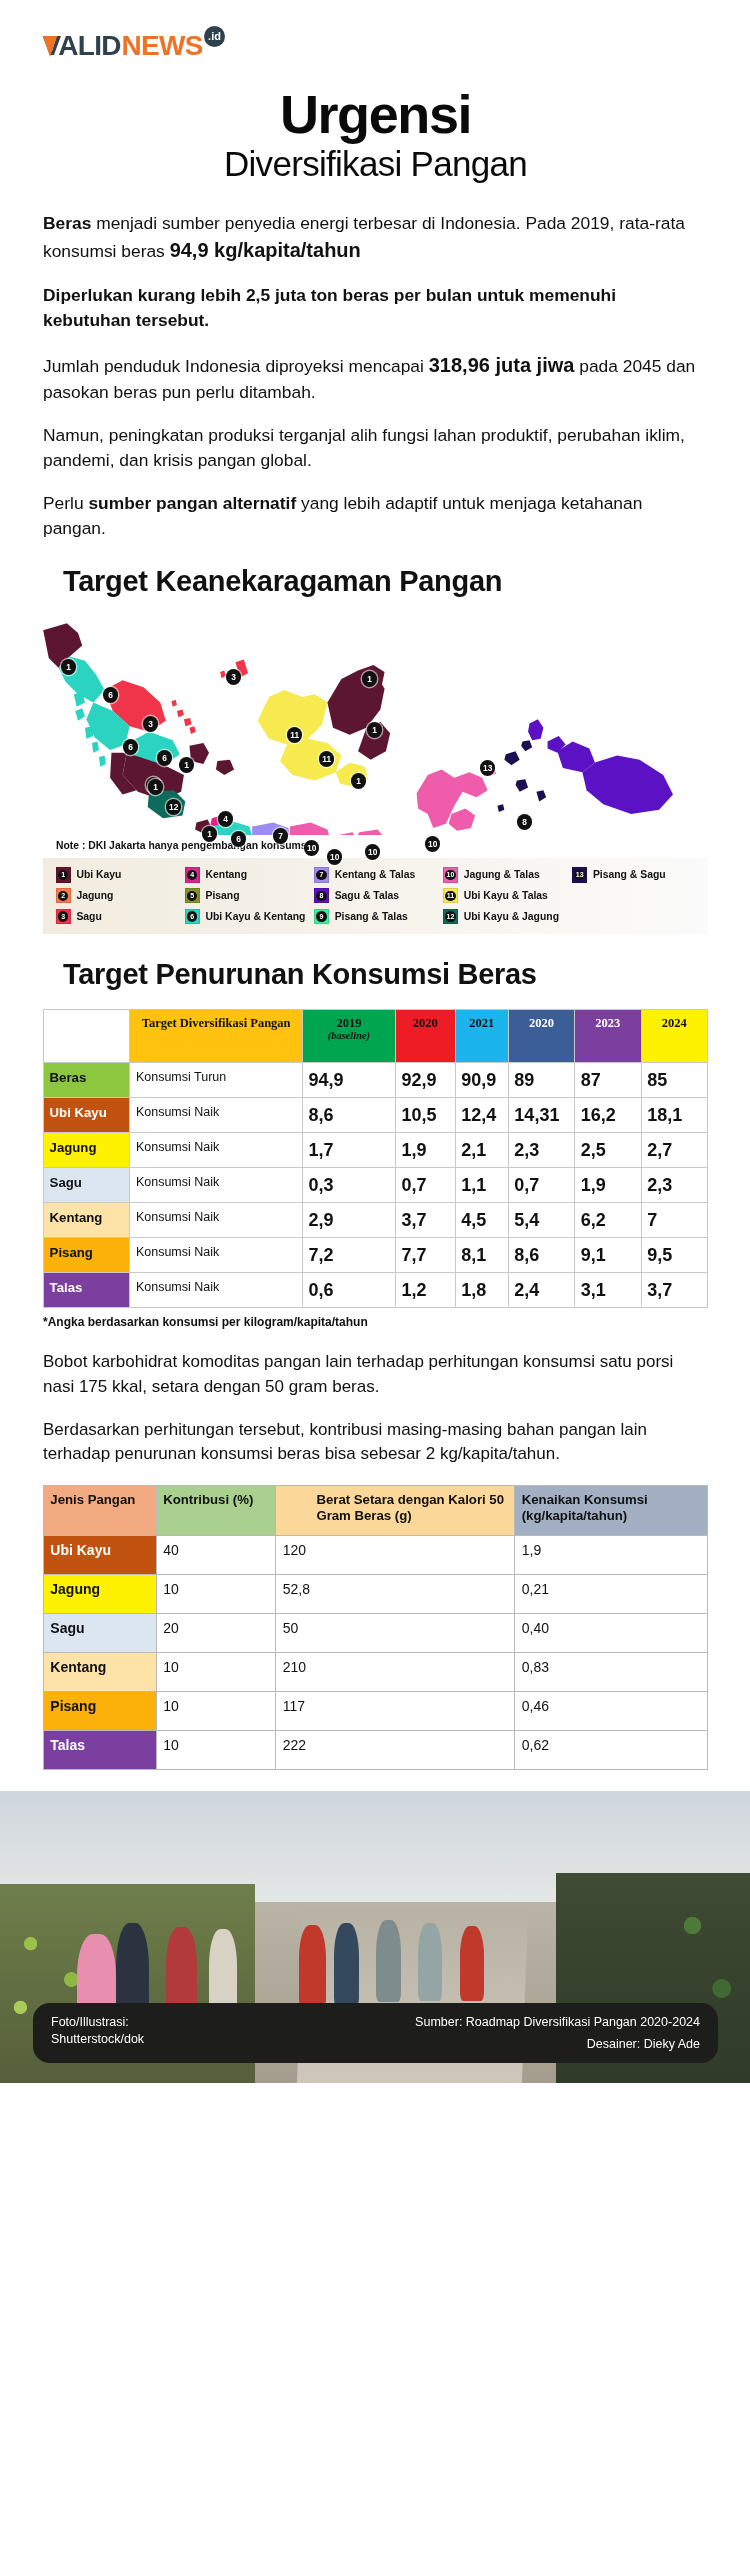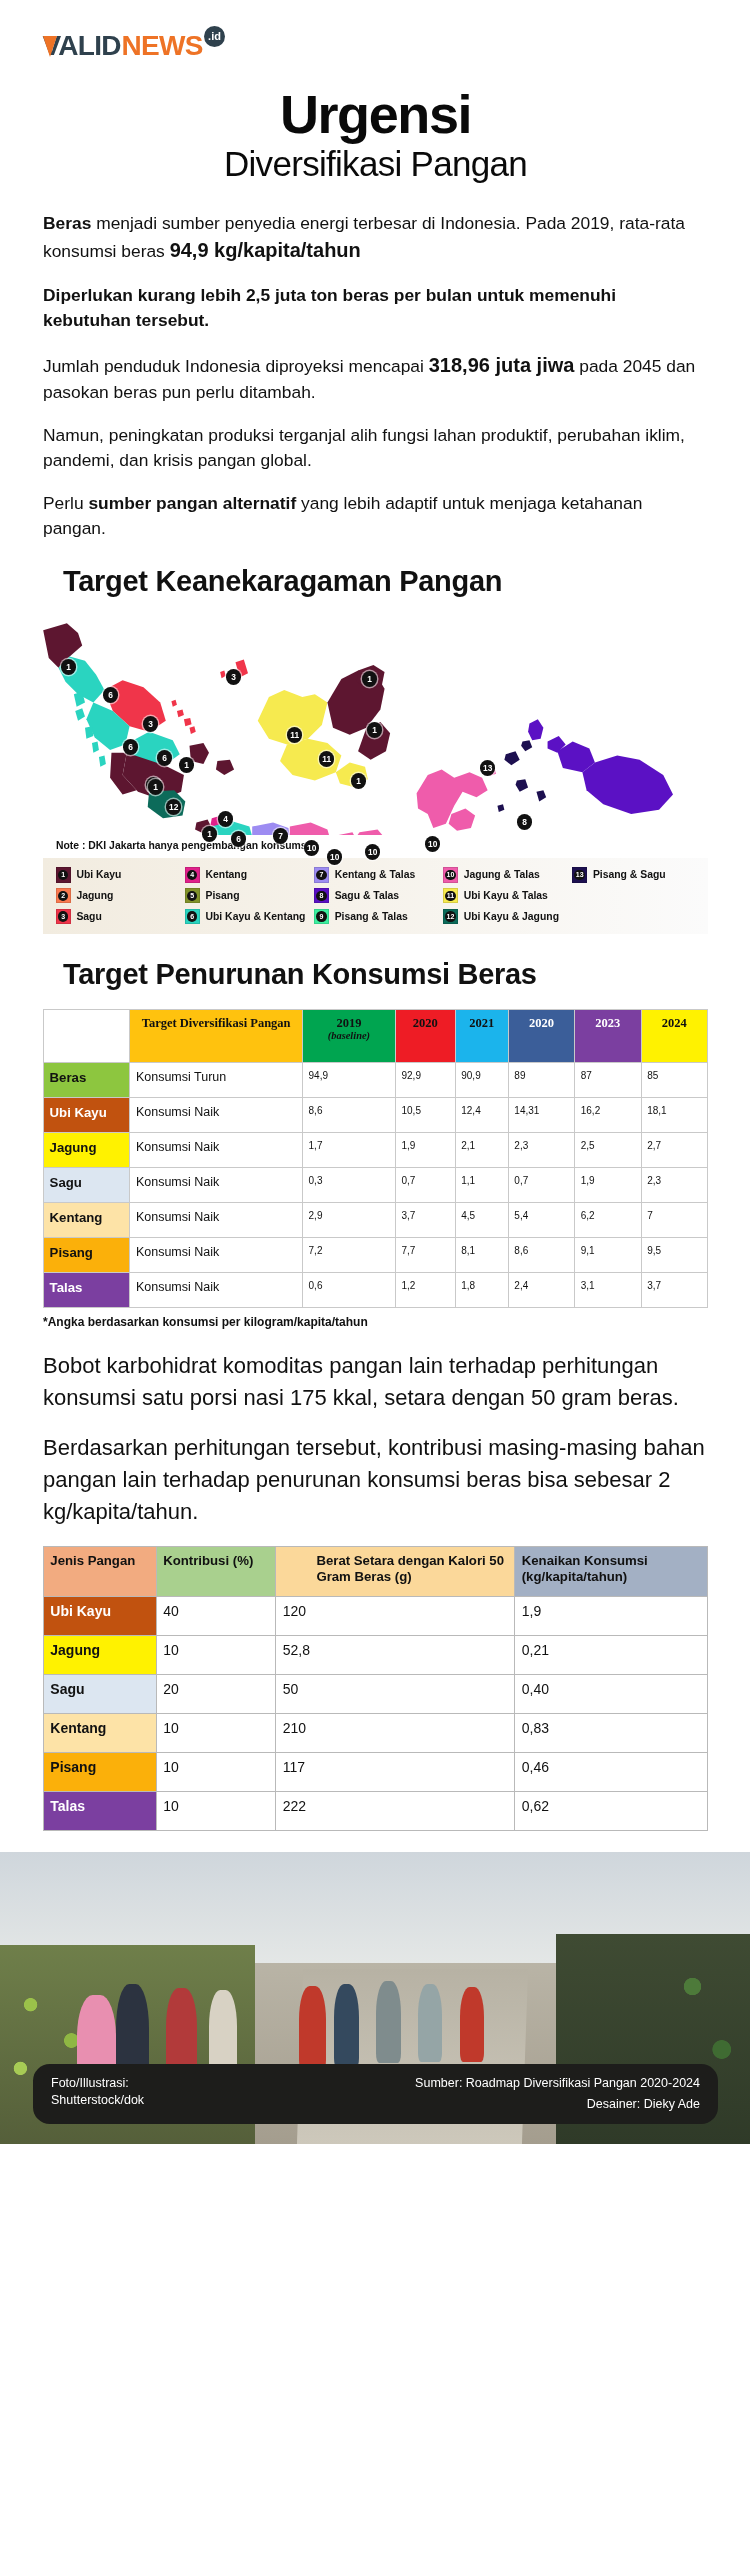--- a/index.html
+++ b/index.html
@@ -68,26 +68,26 @@
   .leg-label { font-size:10.4px; font-weight:bold; color:#111; white-space:nowrap; }
 
   
   .tbl1-wrap { margin: 18px 43px 0 43px; }
   table.t1 { border-collapse: collapse; width:100%; table-layout:fixed; }
   table.t1 th, table.t1 td { border:0.7px solid #c9c9c9; vertical-align:top; }
   table.t1 thead th { padding:5.6px 5.6px; font-size:12.5px; font-weight:bold; line-height:1.15; height:53px;font-family:Liberation Serif, serif; }
   table.t1 thead th .sub { font-size:10.4px; font-style:italic; font-weight:bold; display:block; }
   table.t1 td { padding:6.3px 5.6px; font-size:12.5px; height:35px; }
   table.t1 td.rowhead { font-weight:bold; font-size:13.2px; }
-  table.t1 td.val { font-size:10px; }
+  table.t1 td.val { font-size:18px;font-weight:bold; }
   .tbl-note { margin: 7px 43px 0 43px; font-size:12px; font-weight:bold; }
 
   
   .mid { margin: 21px 43px 0 43px; }
-  .mid p { font-size:22px; line-height:1.45; margin-bottom:18px; }
+  .mid p { font-size:17px; line-height:1.45; margin-bottom:18px; }
 
   
   .tbl2-wrap { margin: 7px 43px 0 43px; }
   table.t2 { border-collapse: collapse; width:100%; table-layout:fixed; }
   table.t2 th, table.t2 td { border:0.7px solid #b9b9b9; vertical-align:top; text-align:left; }
   table.t2 thead th { padding:6.3px 6.3px; font-size:13.2px; font-weight:bold; line-height:1.2; height:50px; }
   table.t2 td { padding:6.3px 6.3px; font-size:14px; height:39px; }
   table.t2 td.rowhead { font-weight:bold; }
 
   

